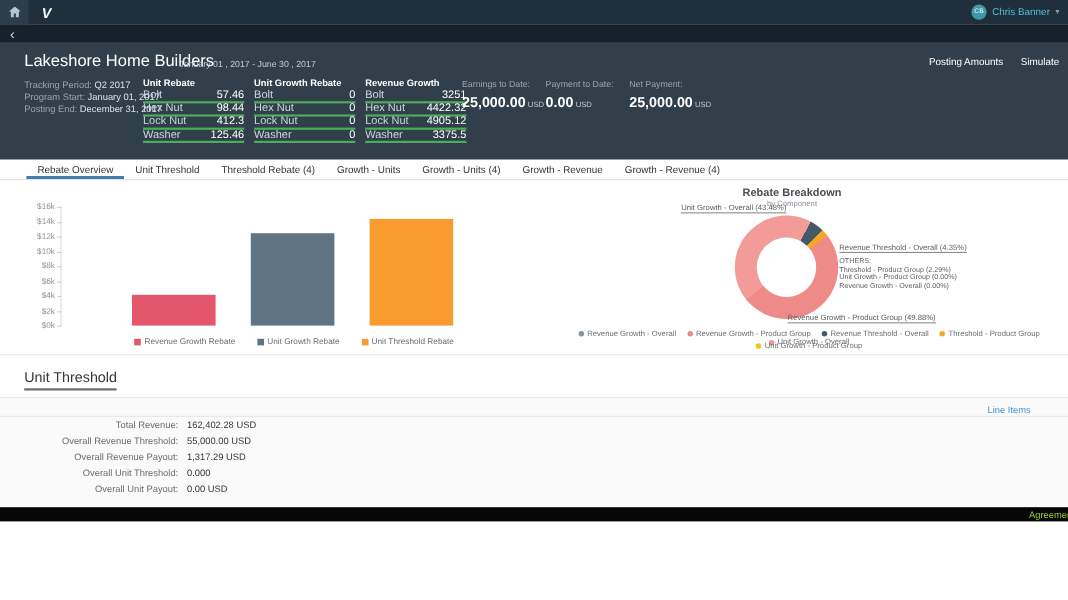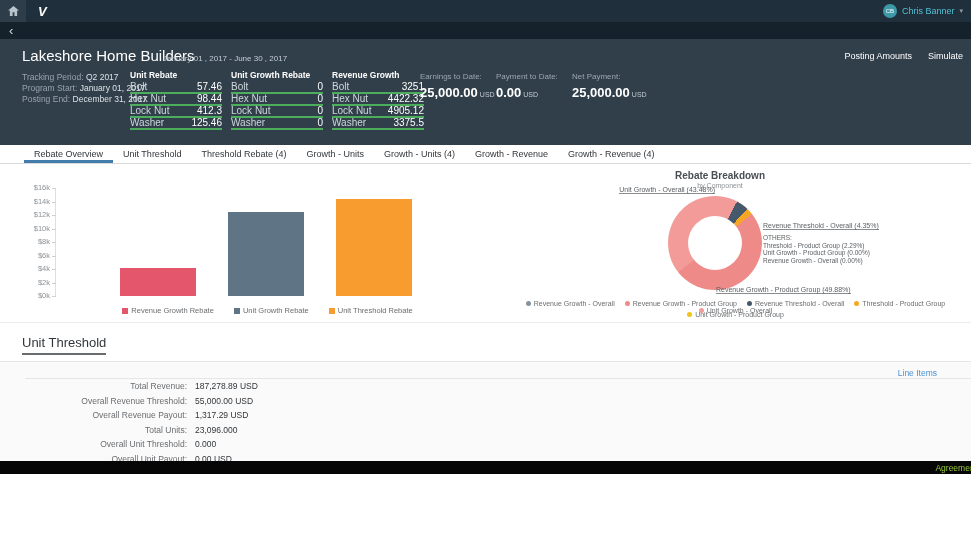--- a/index.html
+++ b/index.html
@@ -70,21 +70,21 @@
   .co-others { top:70px; left:263px; font-size:6.5px; line-height:7.5px; }
   .co-rg { top:122px; left:216px; }
   .donut-legend { position:absolute; left:0; width:100%; text-align:center; font-size:7px; color:#6a6d70; }
   .donut-legend .legend-item { margin:0 5px; }
   .dl1 { top:136px; }
   .dl2 { top:147px; }
 
   
   .ut-section { height:139px; background:#fff; border-top:1px solid #ececec; position:relative; overflow:hidden; }
   .ut-heading { position:absolute; left:22px; top:12px; font-size:13px; color:#32363a; padding-bottom:3px; border-bottom:2px solid #6a6d70; }
-  .ut-panel { position:absolute; top:38px; left:0; right:0; bottom:0; background:#fafafa; border-top:1px solid #e6e6e6; overflow:hidden;padding-left:25px; }
+  .ut-panel { position:absolute; top:38px; left:0; right:0; bottom:0; background:#fafafa; border-top:1px solid #e6e6e6; overflow:hidden; }
   .li-row { height:17px; line-height:17px; border-bottom:1px solid #e6e6e6; text-align:right; padding-right:34px; }
   .li-link { font-size:8.5px; color:#4a90d2; cursor:pointer; }
   .ut-row { display:flex; font-size:8.5px; line-height:14.5px; }
   .ut-label { width:170px; text-align:right; color:#6a6d70; padding-right:8px; }
   .ut-value { color:#32363a; }
 
   
   .footer { height:13px; background:#060606; display:flex; justify-content:flex-end; align-items:center; }
   .agreement { font-size:8.5px; color:#9acc3c; cursor:pointer; margin-right:-6px; white-space:nowrap; }
 </style>
@@ -269,33 +269,29 @@
 
   <section class="ut-section">
     <span class="ut-heading">Unit Threshold</span>
     <div class="ut-panel">
       <div class="li-row">
         <span class="li-link">Line Items</span>
       </div>
       <div>
           <div class="ut-row">
             <span class="ut-label">Total Revenue:</span>
-            <span class="ut-value">187,278.89 USD</span>
+            <span class="ut-value">162,402.28 USD</span>
           </div>
           <div class="ut-row">
             <span class="ut-label">Overall Revenue Threshold:</span>
             <span class="ut-value">55,000.00 USD</span>
           </div>
           <div class="ut-row">
             <span class="ut-label">Overall Revenue Payout:</span>
             <span class="ut-value">1,317.29 USD</span>
-          </div>
-          <div class="ut-row">
-            <span class="ut-label">Total Units:</span>
-            <span class="ut-value">23,096.000</span>
           </div>
           <div class="ut-row">
             <span class="ut-label">Overall Unit Threshold:</span>
             <span class="ut-value">0.000</span>
           </div>
           <div class="ut-row">
             <span class="ut-label">Overall Unit Payout:</span>
             <span class="ut-value">0.00 USD</span>
           </div>
         </div>

